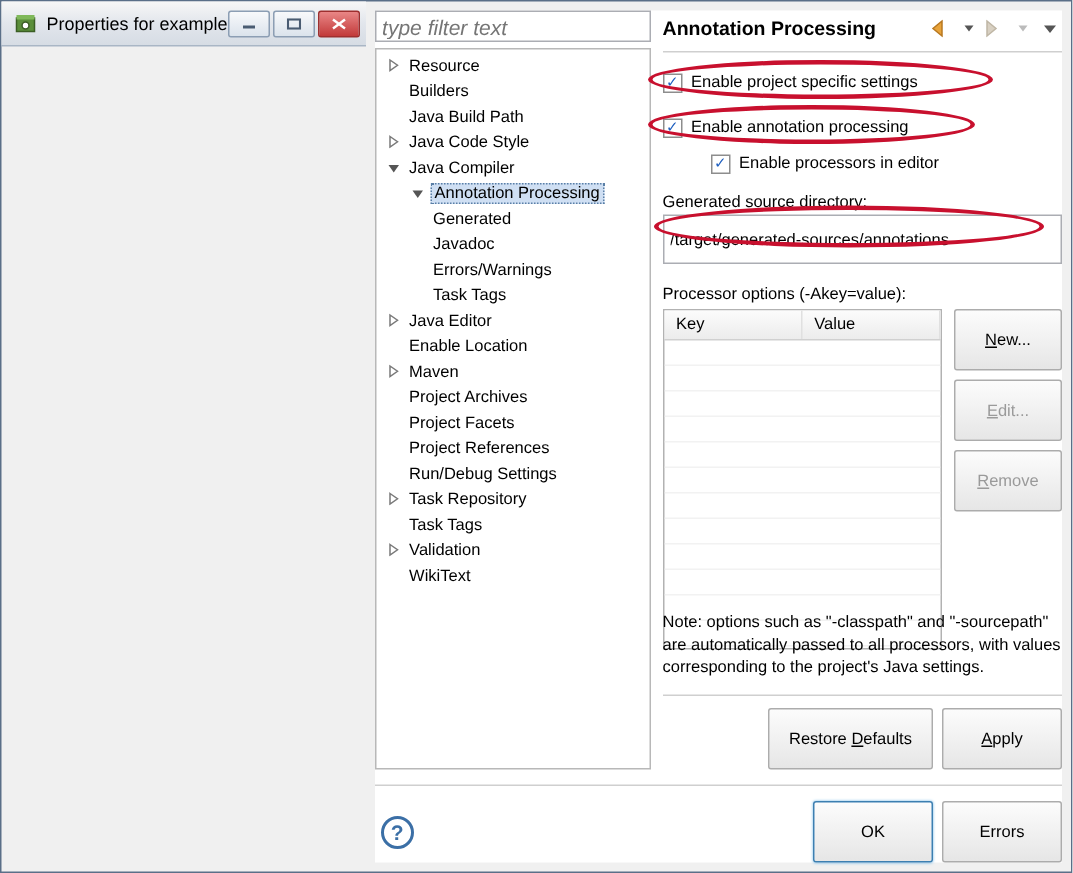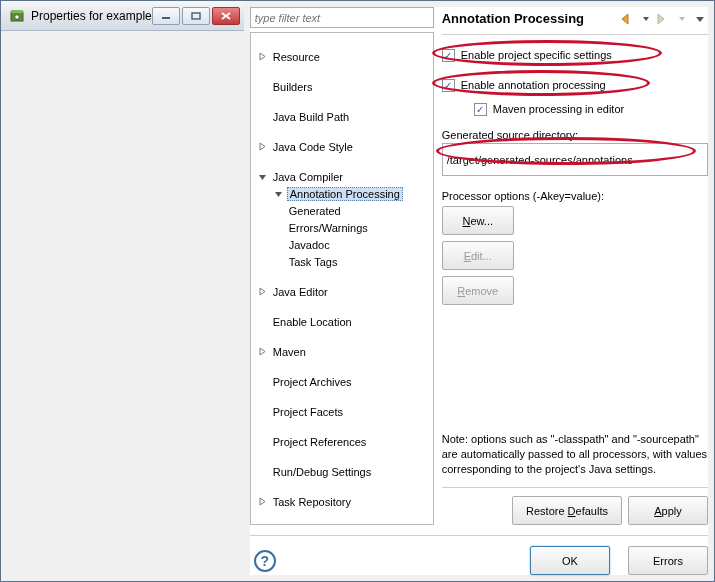--- a/index.html
+++ b/index.html
@@ -47,34 +47,34 @@
   .left {
     width: 184px; display: flex; flex-direction: column;
   }
   .filter {
     border: 1px solid #abadb3;
     height: 21px;
     padding: 2px 4px;
     color: #777; font-style: italic;
     background: #fff;
     margin-bottom: 4px;
-    font-size: 11px;
+    font-size: 14px;
   }
   .tree {
     flex: 1;
     border: 1px solid #b8b8b8;
     background: #fff;
     overflow: auto;
     padding: 2px 0;
   }
   .tn { display: flex; align-items: center; height: 17px; padding-left: 6px; white-space: nowrap; }
   .tn .arr { width: 12px; height: 12px; display: inline-flex; align-items: center; justify-content: center; margin-right: 2px; color: #555; }
   .tn .lbl { padding: 0 2px; }
   .tn.sel .lbl { background: #cfdff3; border: 1px dotted #5a7fa6; }
-  .ind1 { padding-left: 6px; margin-top: 13px; }
+  .ind1 { padding-left: 6px; }
   .ind2 { padding-left: 22px; }
   .ind3 { padding-left: 38px; }
   .right {
     flex: 1; display: flex; flex-direction: column; min-width: 0;
   }
   .hdr-row {
     display: flex; align-items: center; height: 28px;
     border-bottom: 1px solid #cfcfcf;
     padding-bottom: 4px; margin-bottom: 8px;
   }
@@ -103,21 +103,21 @@
   .tbl {
     flex: 1; border: 1px solid #b2b2b2; background: #fff;
     display: flex; flex-direction: column; min-height: 227px; max-height: 227px;
   }
   .thead { display: flex; background: linear-gradient(#fcfcfc,#ececec); border-bottom: 1px solid #d0d0d0; height: 20px; }
   .th { flex: 1; padding: 3px 8px; border-right: 1px solid #e0e0e0; font-size: 11px; }
   .tbody { flex: 1; overflow: auto; }
   .trow { display: flex; height: 17px; border-bottom: 1px solid #f2f2f2; }
   .btncol { display: flex; flex-direction: column; gap: 6px; width: 72px; }
   .btn {
-    height: 29px; border: 1px solid #acacac; background: linear-gradient(#fcfcfc,#e6e6e6);
+    height: 41px; border: 1px solid #acacac; background: linear-gradient(#fcfcfc,#e6e6e6);
     border-radius: 2px; font-size: 11px; display: flex; align-items: center; justify-content: center;
   }
   .btn:disabled, .btn.disabled { color: #9a9a9a; }
   .note { margin-top: 10px; font-size: 11px; color: #000; line-height: 1.35; }
   .footer1 { display: flex; justify-content: flex-end; gap: 6px; border-top: 1px solid #cfcfcf; padding-top: 8px; margin-top: 10px; }
   .footer2 { display: flex; align-items: center; border-top: 1px solid #cfcfcf; padding-top: 10px; margin-top: 10px; }
   .footer2 .spacer { flex: 1; }
   .btn.wide { width: 110px; }
   .btn.med { width: 80px; }
   .btn.default { border: 1px solid #3c7fb1; box-shadow: 0 0 2px #6fb6e6; }
@@ -208,25 +208,25 @@
                 </svg>
               </span>
               <span class="lbl">Annotation Processing</span>
             </div>
             <div class="tn ind2">
               <span class="arr"></span>
               <span class="lbl">Generated</span>
             </div>
             <div class="tn ind2">
               <span class="arr"></span>
+              <span class="lbl">Javadoc</span>
+            </div>
+            <div class="tn ind2">
+              <span class="arr"></span>
               <span class="lbl">Errors/Warnings</span>
-            </div>
-            <div class="tn ind2">
-              <span class="arr"></span>
-              <span class="lbl">Javadoc</span>
             </div>
             <div class="tn ind2">
               <span class="arr"></span>
               <span class="lbl">Task Tags</span>
             </div>
             <div class="tn ind1">
               <span class="arr">
                 <svg width="9" height="9">
                   <path d="M2 1 L7 4.5 L2 8 Z" fill="none" stroke="#7a7a7a"></path>
                 </svg>
@@ -329,31 +329,51 @@
         <div style="height:6px;"></div>
 
         <div class="chk-row">
           <div class="oval" style="width:218px;"></div>
           <span class="chk">✓</span>
           <span>Enable annotation processing</span>
         </div>
 
         <div class="chk-row indent">
           <span class="chk">✓</span>
-          <span>Maven processing in editor</span>
+          <span>Enable processors in editor</span>
         </div>
 
         <div class="section-lbl">Generated source directory:</div>
         <div class="gen-wrap">
           <div class="oval"></div>
           <input class="txtfield" value="/target/generated-sources/annotations" style="">
         </div>
 
         <div class="section-lbl">Processor options (-Akey=value):</div>
         <div class="tbl-area">
+          <div class="tbl">
+            <div class="thead">
+              <div class="th">Key</div>
+              <div class="th">Value</div>
+            </div>
+            <div class="tbody">
+              <div class="trow"></div>
+                <div class="trow"></div>
+                <div class="trow"></div>
+              <div class="trow"></div>
+                <div class="trow"></div>
+                <div class="trow"></div>
+              <div class="trow"></div>
+                <div class="trow"></div>
+                <div class="trow"></div>
+              <div class="trow"></div>
+                <div class="trow"></div>
+                <div class="trow"></div>
+            </div>
+          </div>
           <div class="btncol">
             <button class="btn">
                 <span><span class="u">N</span>ew...</span>
               </button>
             <button class="btn disabled">
                 <span><span class="u">E</span>dit...</span>
               </button>
             <button class="btn disabled">
                 <span><span class="u">R</span>emove</span>
               </button>
@@ -369,17 +389,17 @@
           <button class="btn med">
               <span><span class="u">A</span>pply</span>
             </button>
         </div>
       </div>
     </div>
 
     <div class="footer2">
       <span class="help-ico">?</span>
       <span class="spacer"></span>
-      <button class="btn med default" style="margin-right:18px;">OK</button>
+      <button class="btn med default" style="margin-right:6px;">OK</button>
       <button class="btn med">Errors</button>
     </div>
   </div>
 </div>
 
 </body></html>

